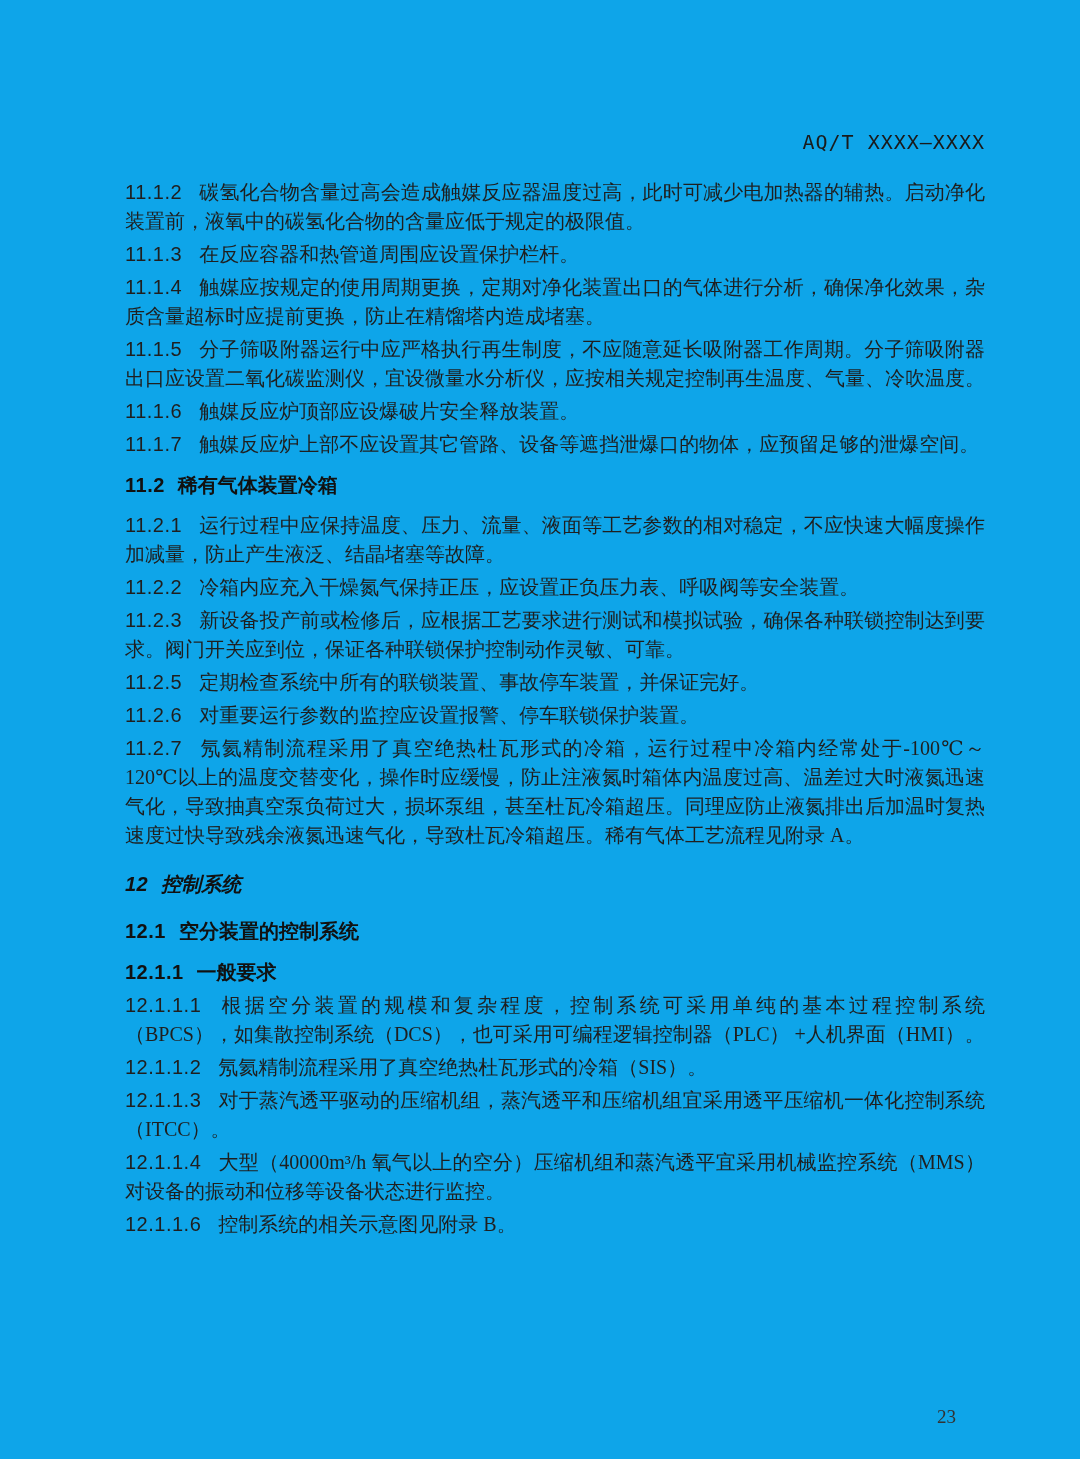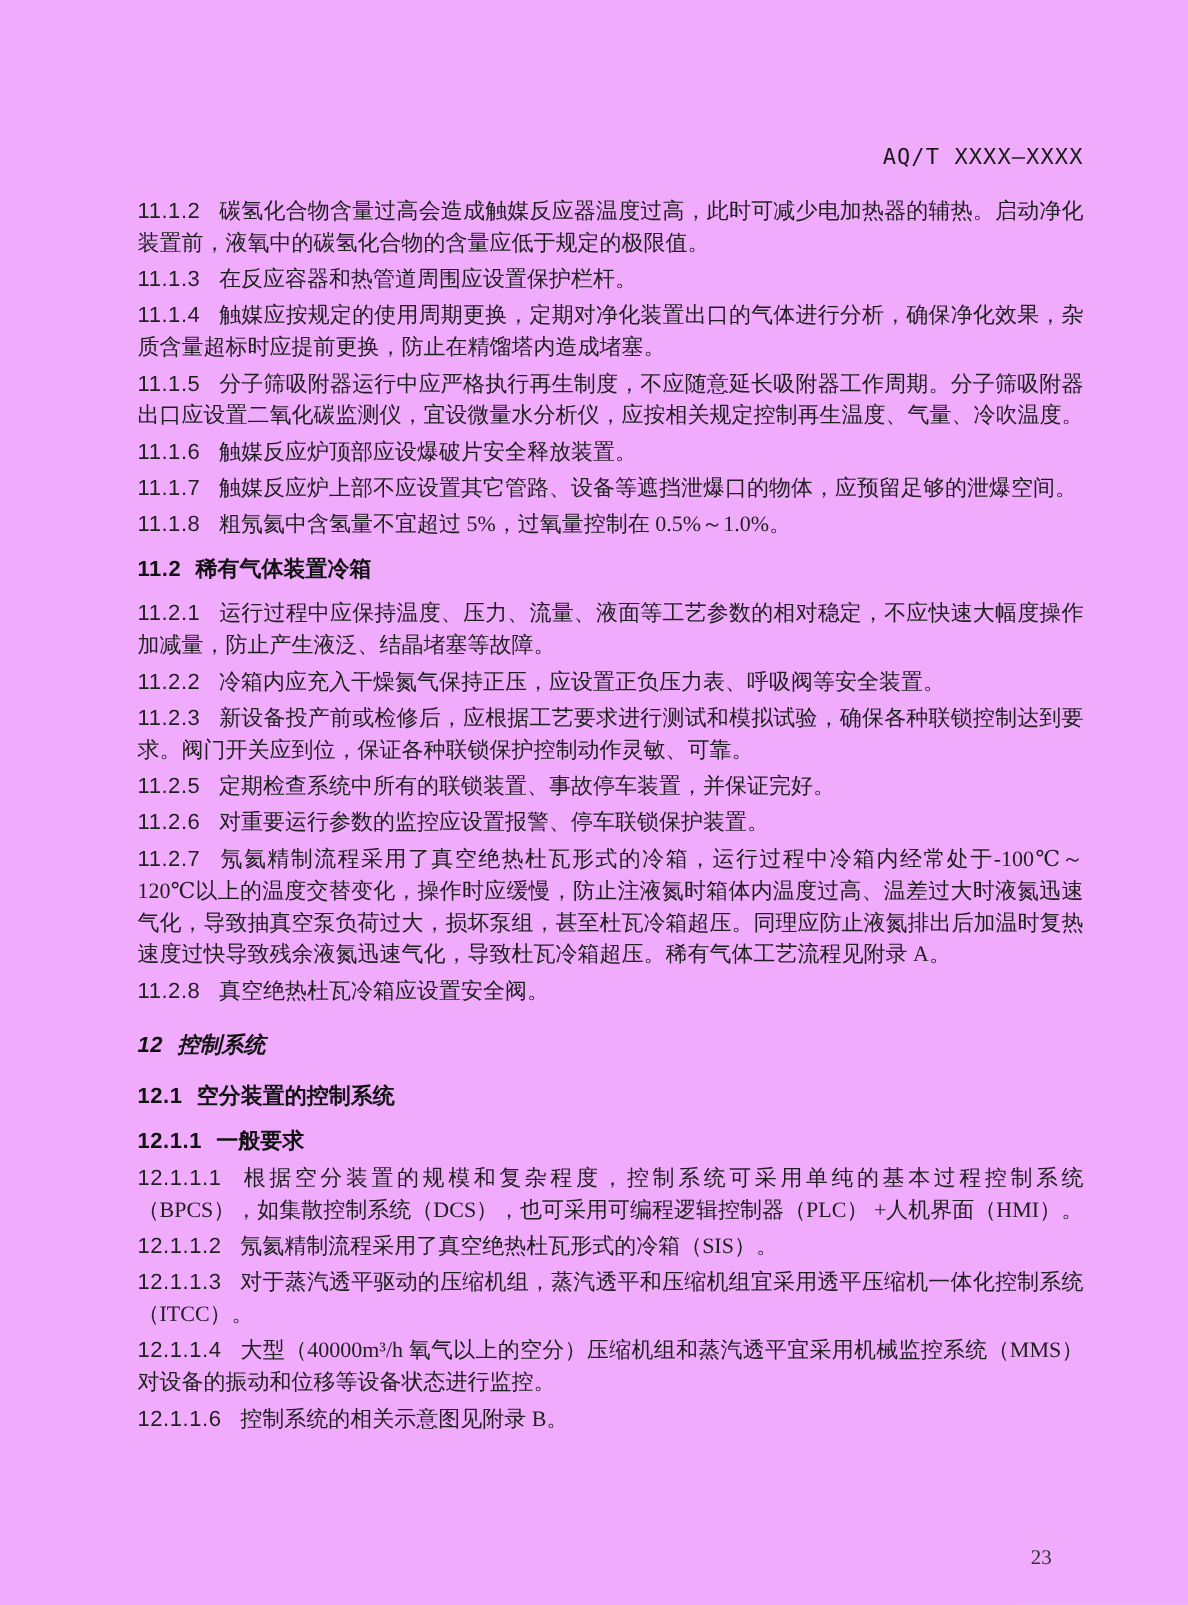--- a/index.html
+++ b/index.html
@@ -5,21 +5,21 @@
   html, body {
     margin: 0;
     padding: 0;
     background: #ffffff;
   }
   .page {
     position: relative;
     width: 1080px;
     height: 1459px;
     margin: 0 auto;
-    background: #f0abfc;
+    background: #0ea5e9;
     box-sizing: border-box;
     padding: 130px 95px 1px 125px;
     font-family: "Liberation Serif", "DejaVu Serif", serif;
     color: #1f1f1f;
     overflow: hidden;
   }
   .header {
     text-align: right;
     font-family: "DejaVu Sans Mono", "Liberation Sans", sans-serif;
     font-size: 20px;
@@ -63,29 +63,27 @@
     <span>AQ/T XXXX—XXXX</span>
   </div>
 
   <main class="content">
       <p class="clause"><span class="num">11.1.2</span><span class="txt">碳氢化合物含量过高会造成触媒反应器温度过高，此时可减少电加热器的辅热。启动净化装置前，液氧中的碳氢化合物的含量应低于规定的极限值。</span></p>
       <p class="clause"><span class="num">11.1.3</span><span class="txt">在反应容器和热管道周围应设置保护栏杆。</span></p>
       <p class="clause"><span class="num">11.1.4</span><span class="txt">触媒应按规定的使用周期更换，定期对净化装置出口的气体进行分析，确保净化效果，杂质含量超标时应提前更换，防止在精馏塔内造成堵塞。</span></p>
       <p class="clause"><span class="num">11.1.5</span><span class="txt">分子筛吸附器运行中应严格执行再生制度，不应随意延长吸附器工作周期。分子筛吸附器出口应设置二氧化碳监测仪，宜设微量水分析仪，应按相关规定控制再生温度、气量、冷吹温度。</span></p>
       <p class="clause"><span class="num">11.1.6</span><span class="txt">触媒反应炉顶部应设爆破片安全释放装置。</span></p>
       <p class="clause"><span class="num">11.1.7</span><span class="txt">触媒反应炉上部不应设置其它管路、设备等遮挡泄爆口的物体，应预留足够的泄爆空间。</span></p>
-      <p class="clause"><span class="num">11.1.8</span><span class="txt">粗氖氦中含氢量不宜超过 5%，过氧量控制在 0.5%～1.0%。</span></p>
       <p class="h-section"><span class="num">11.2</span><span class="txt">稀有气体装置冷箱</span></p>
       <p class="clause"><span class="num">11.2.1</span><span class="txt">运行过程中应保持温度、压力、流量、液面等工艺参数的相对稳定，不应快速大幅度操作加减量，防止产生液泛、结晶堵塞等故障。</span></p>
       <p class="clause"><span class="num">11.2.2</span><span class="txt">冷箱内应充入干燥氮气保持正压，应设置正负压力表、呼吸阀等安全装置。</span></p>
       <p class="clause"><span class="num">11.2.3</span><span class="txt">新设备投产前或检修后，应根据工艺要求进行测试和模拟试验，确保各种联锁控制达到要求。阀门开关应到位，保证各种联锁保护控制动作灵敏、可靠。</span></p>
       <p class="clause"><span class="num">11.2.5</span><span class="txt">定期检查系统中所有的联锁装置、事故停车装置，并保证完好。</span></p>
       <p class="clause"><span class="num">11.2.6</span><span class="txt">对重要运行参数的监控应设置报警、停车联锁保护装置。</span></p>
       <p class="clause"><span class="num">11.2.7</span><span class="txt">氖氦精制流程采用了真空绝热杜瓦形式的冷箱，运行过程中冷箱内经常处于-100℃～120℃以上的温度交替变化，操作时应缓慢，防止注液氮时箱体内温度过高、温差过大时液氮迅速气化，导致抽真空泵负荷过大，损坏泵组，甚至杜瓦冷箱超压。同理应防止液氮排出后加温时复热速度过快导致残余液氮迅速气化，导致杜瓦冷箱超压。稀有气体工艺流程见附录 A。</span></p>
-      <p class="clause"><span class="num">11.2.8</span><span class="txt">真空绝热杜瓦冷箱应设置安全阀。</span></p>
       <p class="h-chapter"><span class="num">12</span><span class="txt">控制系统</span></p>
       <p class="h-section"><span class="num">12.1</span><span class="txt">空分装置的控制系统</span></p>
       <p class="h-sub"><span class="num">12.1.1</span><span class="txt">一般要求</span></p>
       <p class="clause"><span class="num">12.1.1.1</span><span class="txt">根据空分装置的规模和复杂程度，控制系统可采用单纯的基本过程控制系统（BPCS），如集散控制系统（DCS），也可采用可编程逻辑控制器（PLC） +人机界面（HMI）。</span></p>
       <p class="clause"><span class="num">12.1.1.2</span><span class="txt">氖氦精制流程采用了真空绝热杜瓦形式的冷箱（SIS）。</span></p>
       <p class="clause"><span class="num">12.1.1.3</span><span class="txt">对于蒸汽透平驱动的压缩机组，蒸汽透平和压缩机组宜采用透平压缩机一体化控制系统（ITCC）。</span></p>
       <p class="clause"><span class="num">12.1.1.4</span><span class="txt">大型（40000m³/h 氧气以上的空分）压缩机组和蒸汽透平宜采用机械监控系统（MMS）对设备的振动和位移等设备状态进行监控。</span></p>
       <p class="clause"><span class="num">12.1.1.6</span><span class="txt">控制系统的相关示意图见附录 B。</span></p>
     </main>
 

